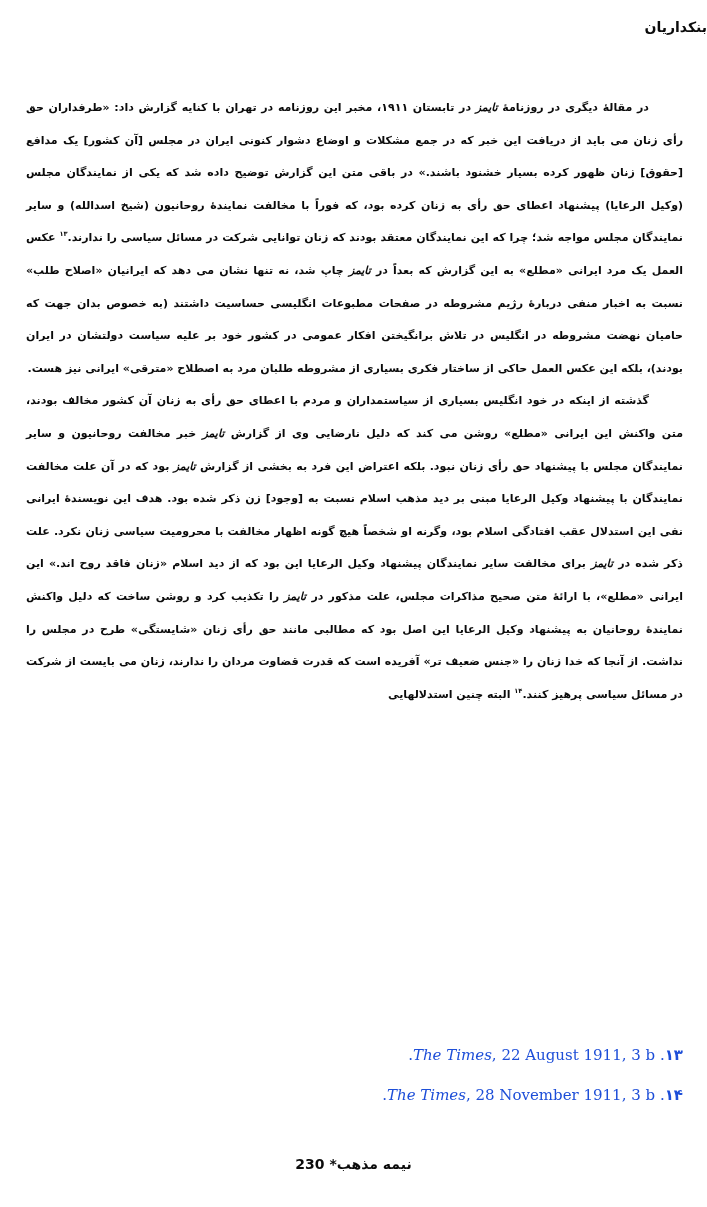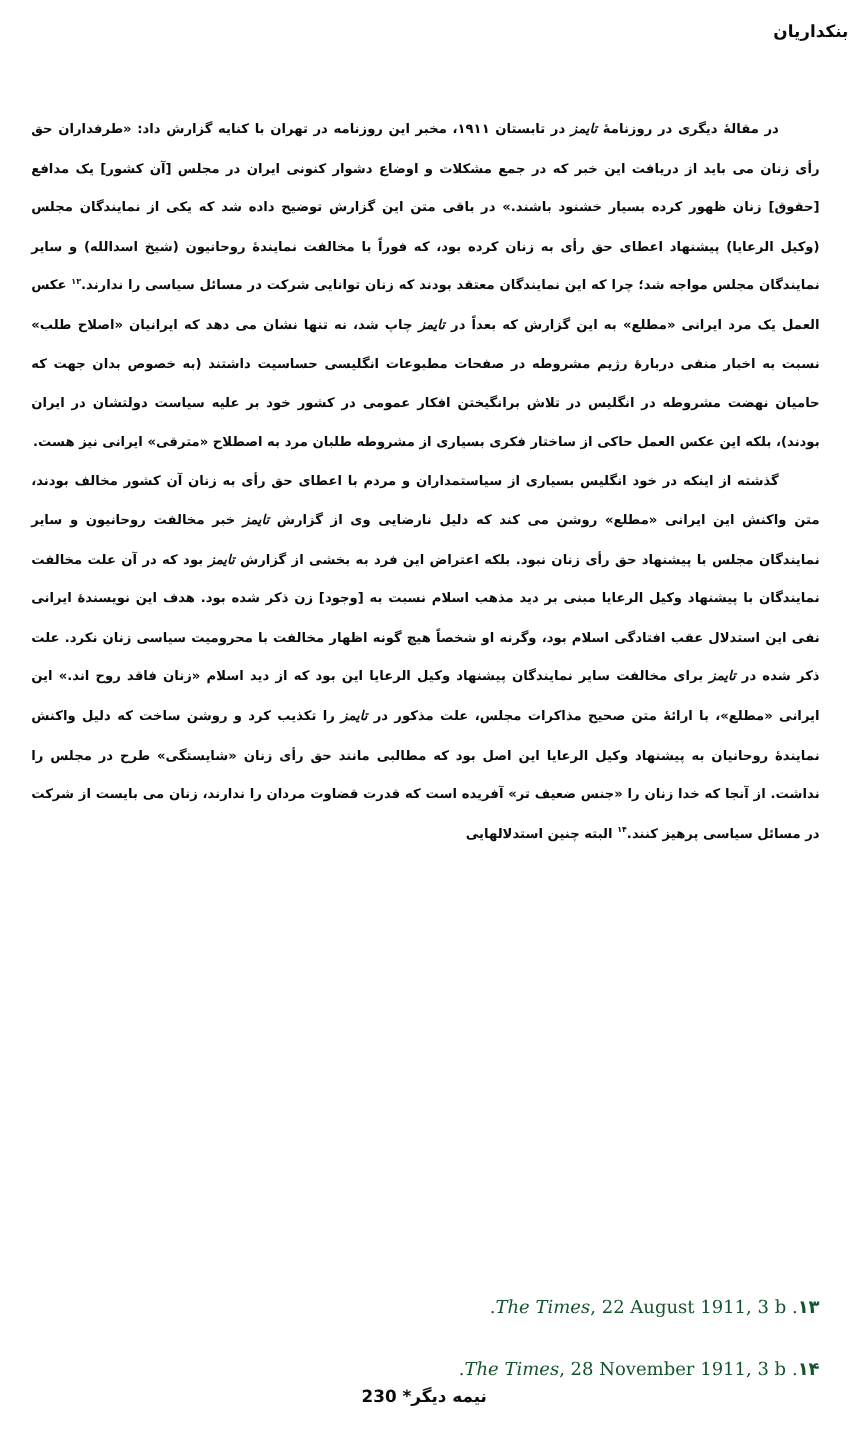--- a/index.html
+++ b/index.html
@@ -50,22 +50,21 @@
     position: absolute;
     top: 1046px;
     right: 24px;
     left: 26px;
     direction: rtl;
     text-align: right;
   }
   .footnote {
     margin-bottom: 22px;
     font-size: 15px;
-    color: #14532d;
-    margin-top: 34px;
+    color: #1d4ed8;
   }
   .fn-number {
     font-family: "DejaVu Sans", sans-serif;
     font-weight: 700;
   }
   .fn-sep {
     font-family: "DejaVu Serif", serif;
   }
   .fn-source-italic {
     font-family: "DejaVu Serif", serif;
@@ -102,17 +101,17 @@
       <span class="fn-number">۱۳</span><span class="fn-sep">.</span>
       <span class="fn-source-italic">The Times</span><span class="fn-source-rest">, 22 August 1911, 3 b.</span>
     </div>
     <div class="footnote">
       <span class="fn-number">۱۴</span><span class="fn-sep">.</span>
       <span class="fn-source-italic">The Times</span><span class="fn-source-rest">, 28 November 1911, 3 b.</span>
     </div>
   </div>
 
   <div class="page-footer">
-    <span>نیمه دیگر</span><span>*</span>
+    <span>نیمه مذهب</span><span>*</span>
     <span>230</span>
   </div>
 
 </div>
 
 </body></html>

